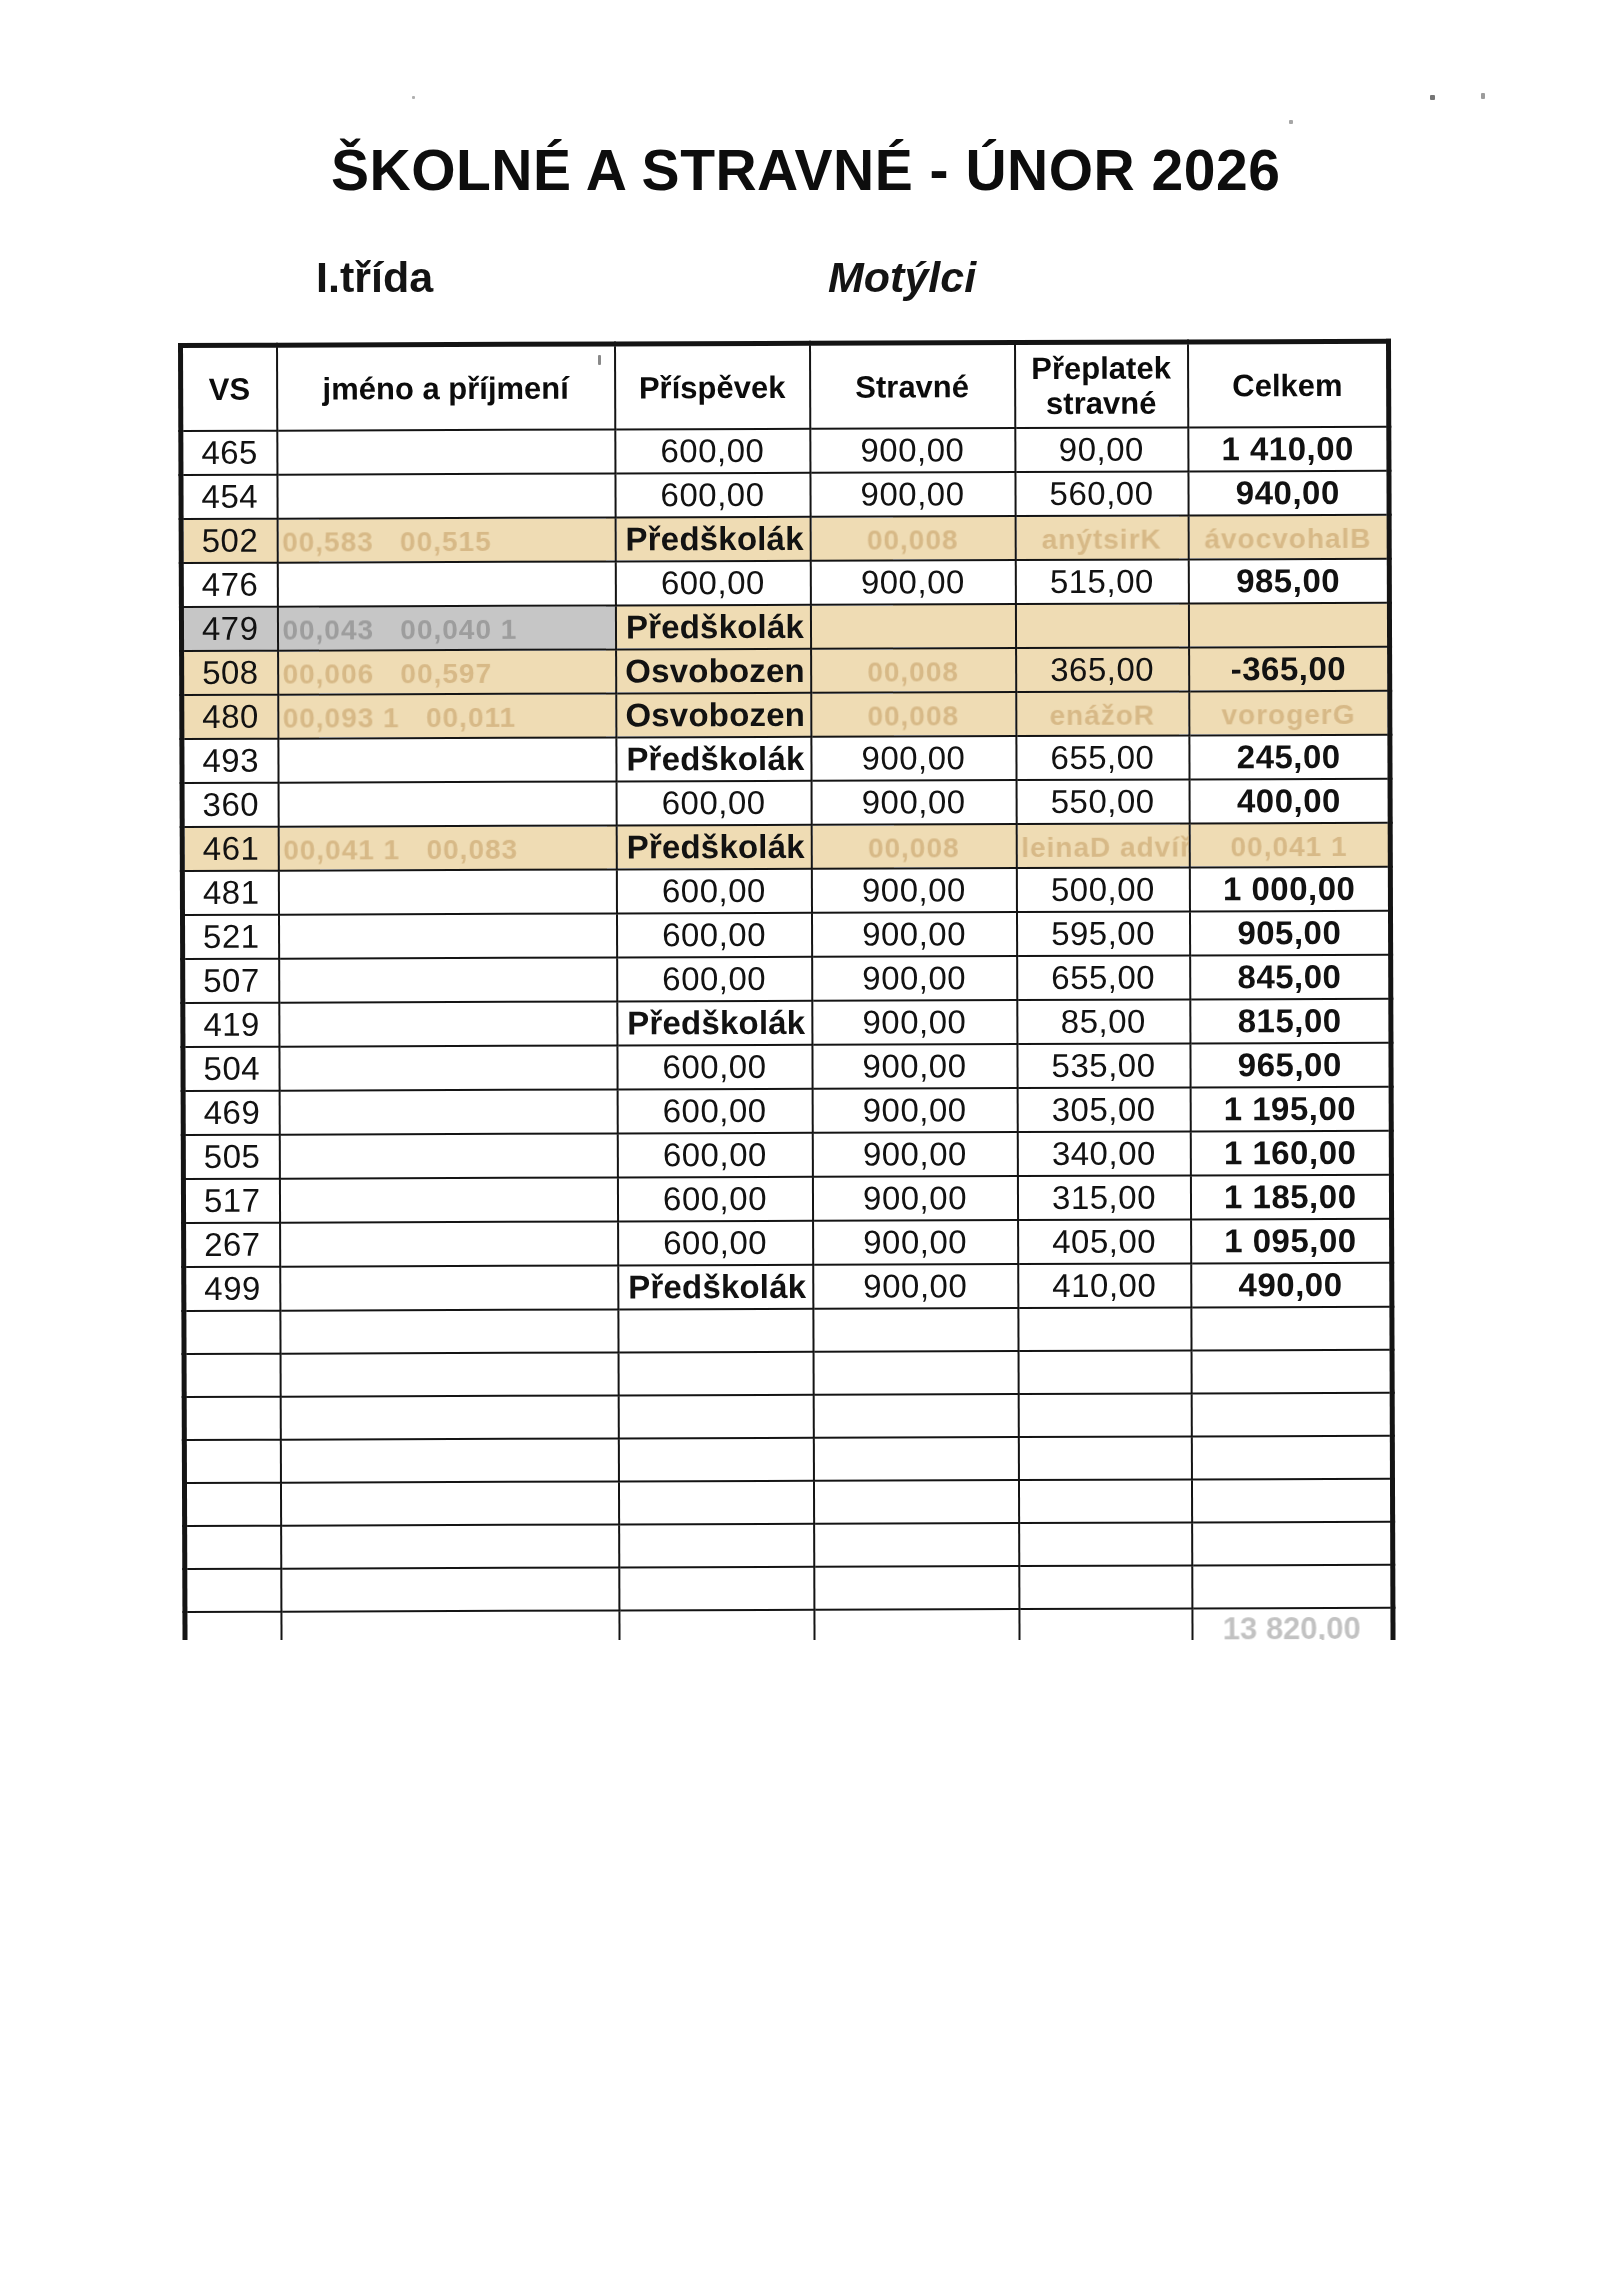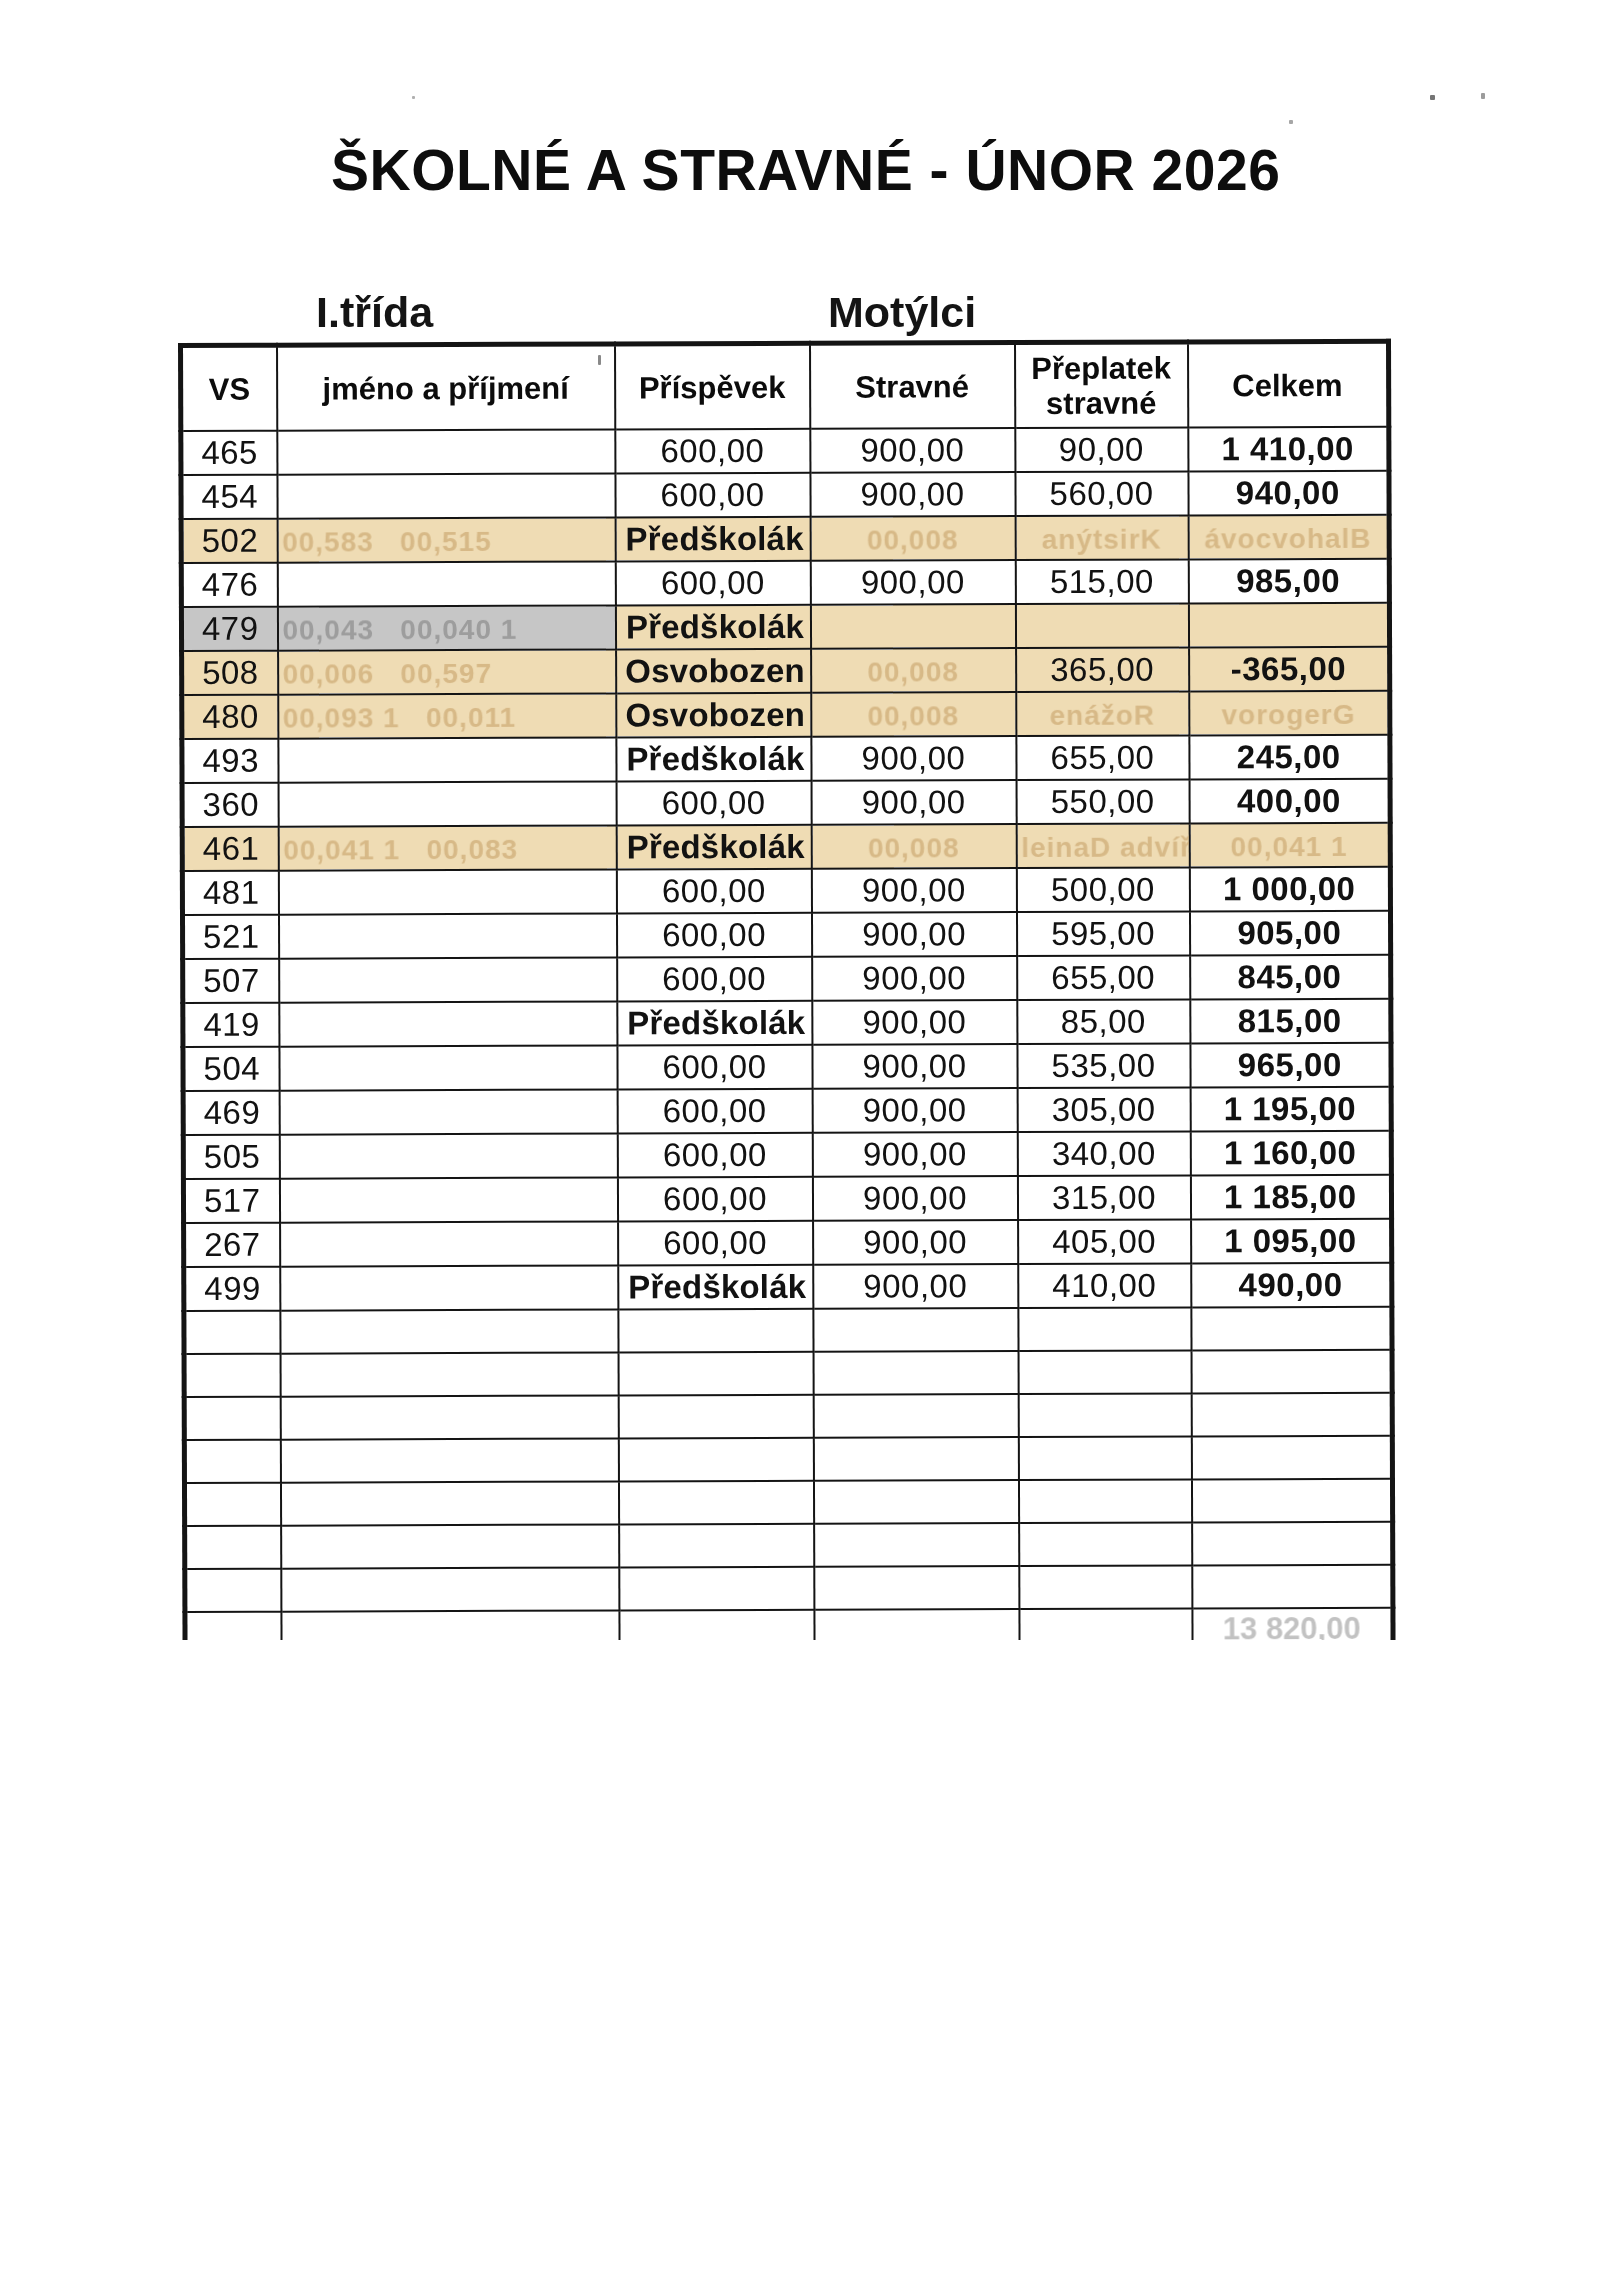--- a/index.html
+++ b/index.html
@@ -13,24 +13,23 @@
   }
   .title{
     position:absolute;left:331px;top:137px;
     font-size:57px;font-weight:700;letter-spacing:0.5px;
     white-space:nowrap;margin:0;color:#0d0d0d;
   }
   .subtitle{
     position:absolute;top:253px;
     font-size:43px;font-weight:700;color:#141414;
     white-space:nowrap;
-    margin-top:35px;
   }
   .subtitle.class-label{left:316px;}
-  .subtitle.group-label{left:828px;}
+  .subtitle.group-label{left:828px;font-style:italic;}
 
   .table-wrap{
     position:absolute;left:178px;top:343px;
     transform:rotate(-0.2deg);transform-origin:0 0;
   }
   table.fee-table{
     border-collapse:collapse;
     table-layout:fixed;
     width:1208px;
     border:5.9px solid var(--border);

